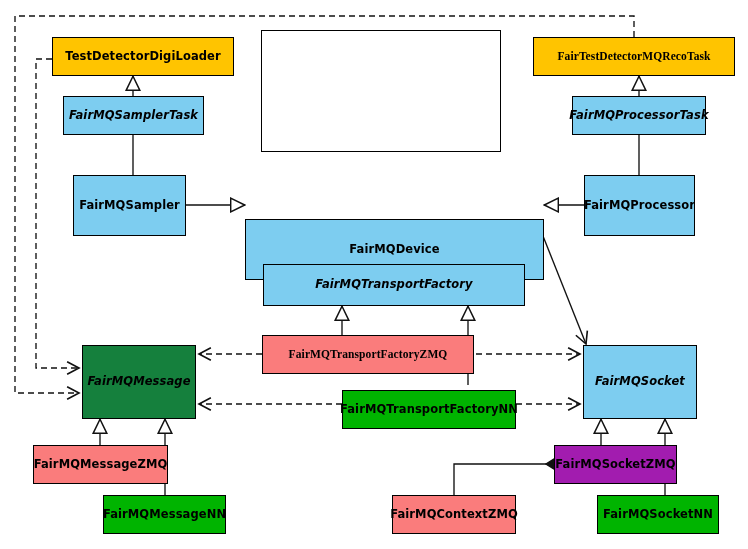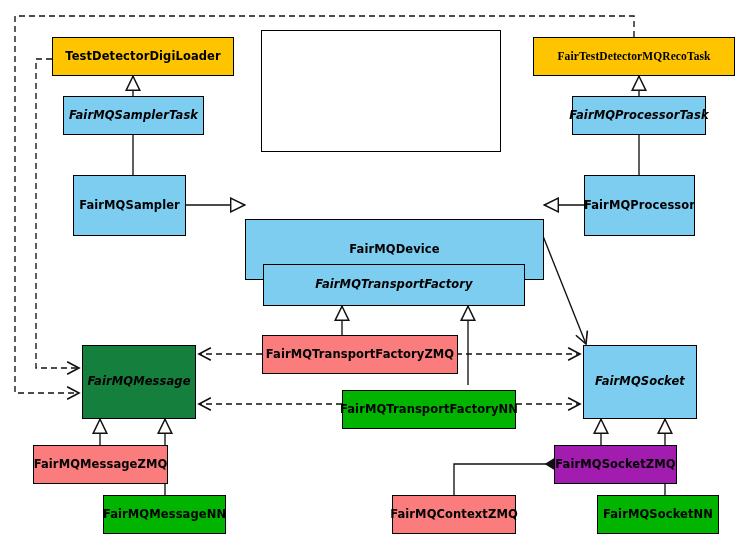--- a/index.html
+++ b/index.html
@@ -147,21 +147,21 @@
   </div>
 
   <div class="node" style="left:533px;top:37px;width:202px;height:39px;background:#FFC400;font-family:Liberation Serif, serif;">
     <span>FairTestDetectorMQRecoTask</span>
   </div>
 
   <div class="node abstract" style="left:263px;top:264px;width:262px;height:42px;background:#7DCDF0;">
     <span>FairMQTransportFactory</span>
   </div>
 
-  <div class="node" style="left:262px;top:335px;width:196px;height:39px;background:#FA7C7C;">
+  <div class="node" style="left:262px;top:335px;width:212px;height:39px;background:#FA7C7C;font-family:Liberation Serif, serif;">
     <span>FairMQTransportFactoryZMQ</span>
   </div>
 
   <div class="node" style="left:342px;top:390px;width:174px;height:39px;background:#00B400;">
     <span>FairMQTransportFactoryNN</span>
   </div>
 
   <div class="node abstract" style="left:82px;top:345px;width:114px;height:74px;background:#15803d;">
     <span>FairMQMessage</span>
   </div>

